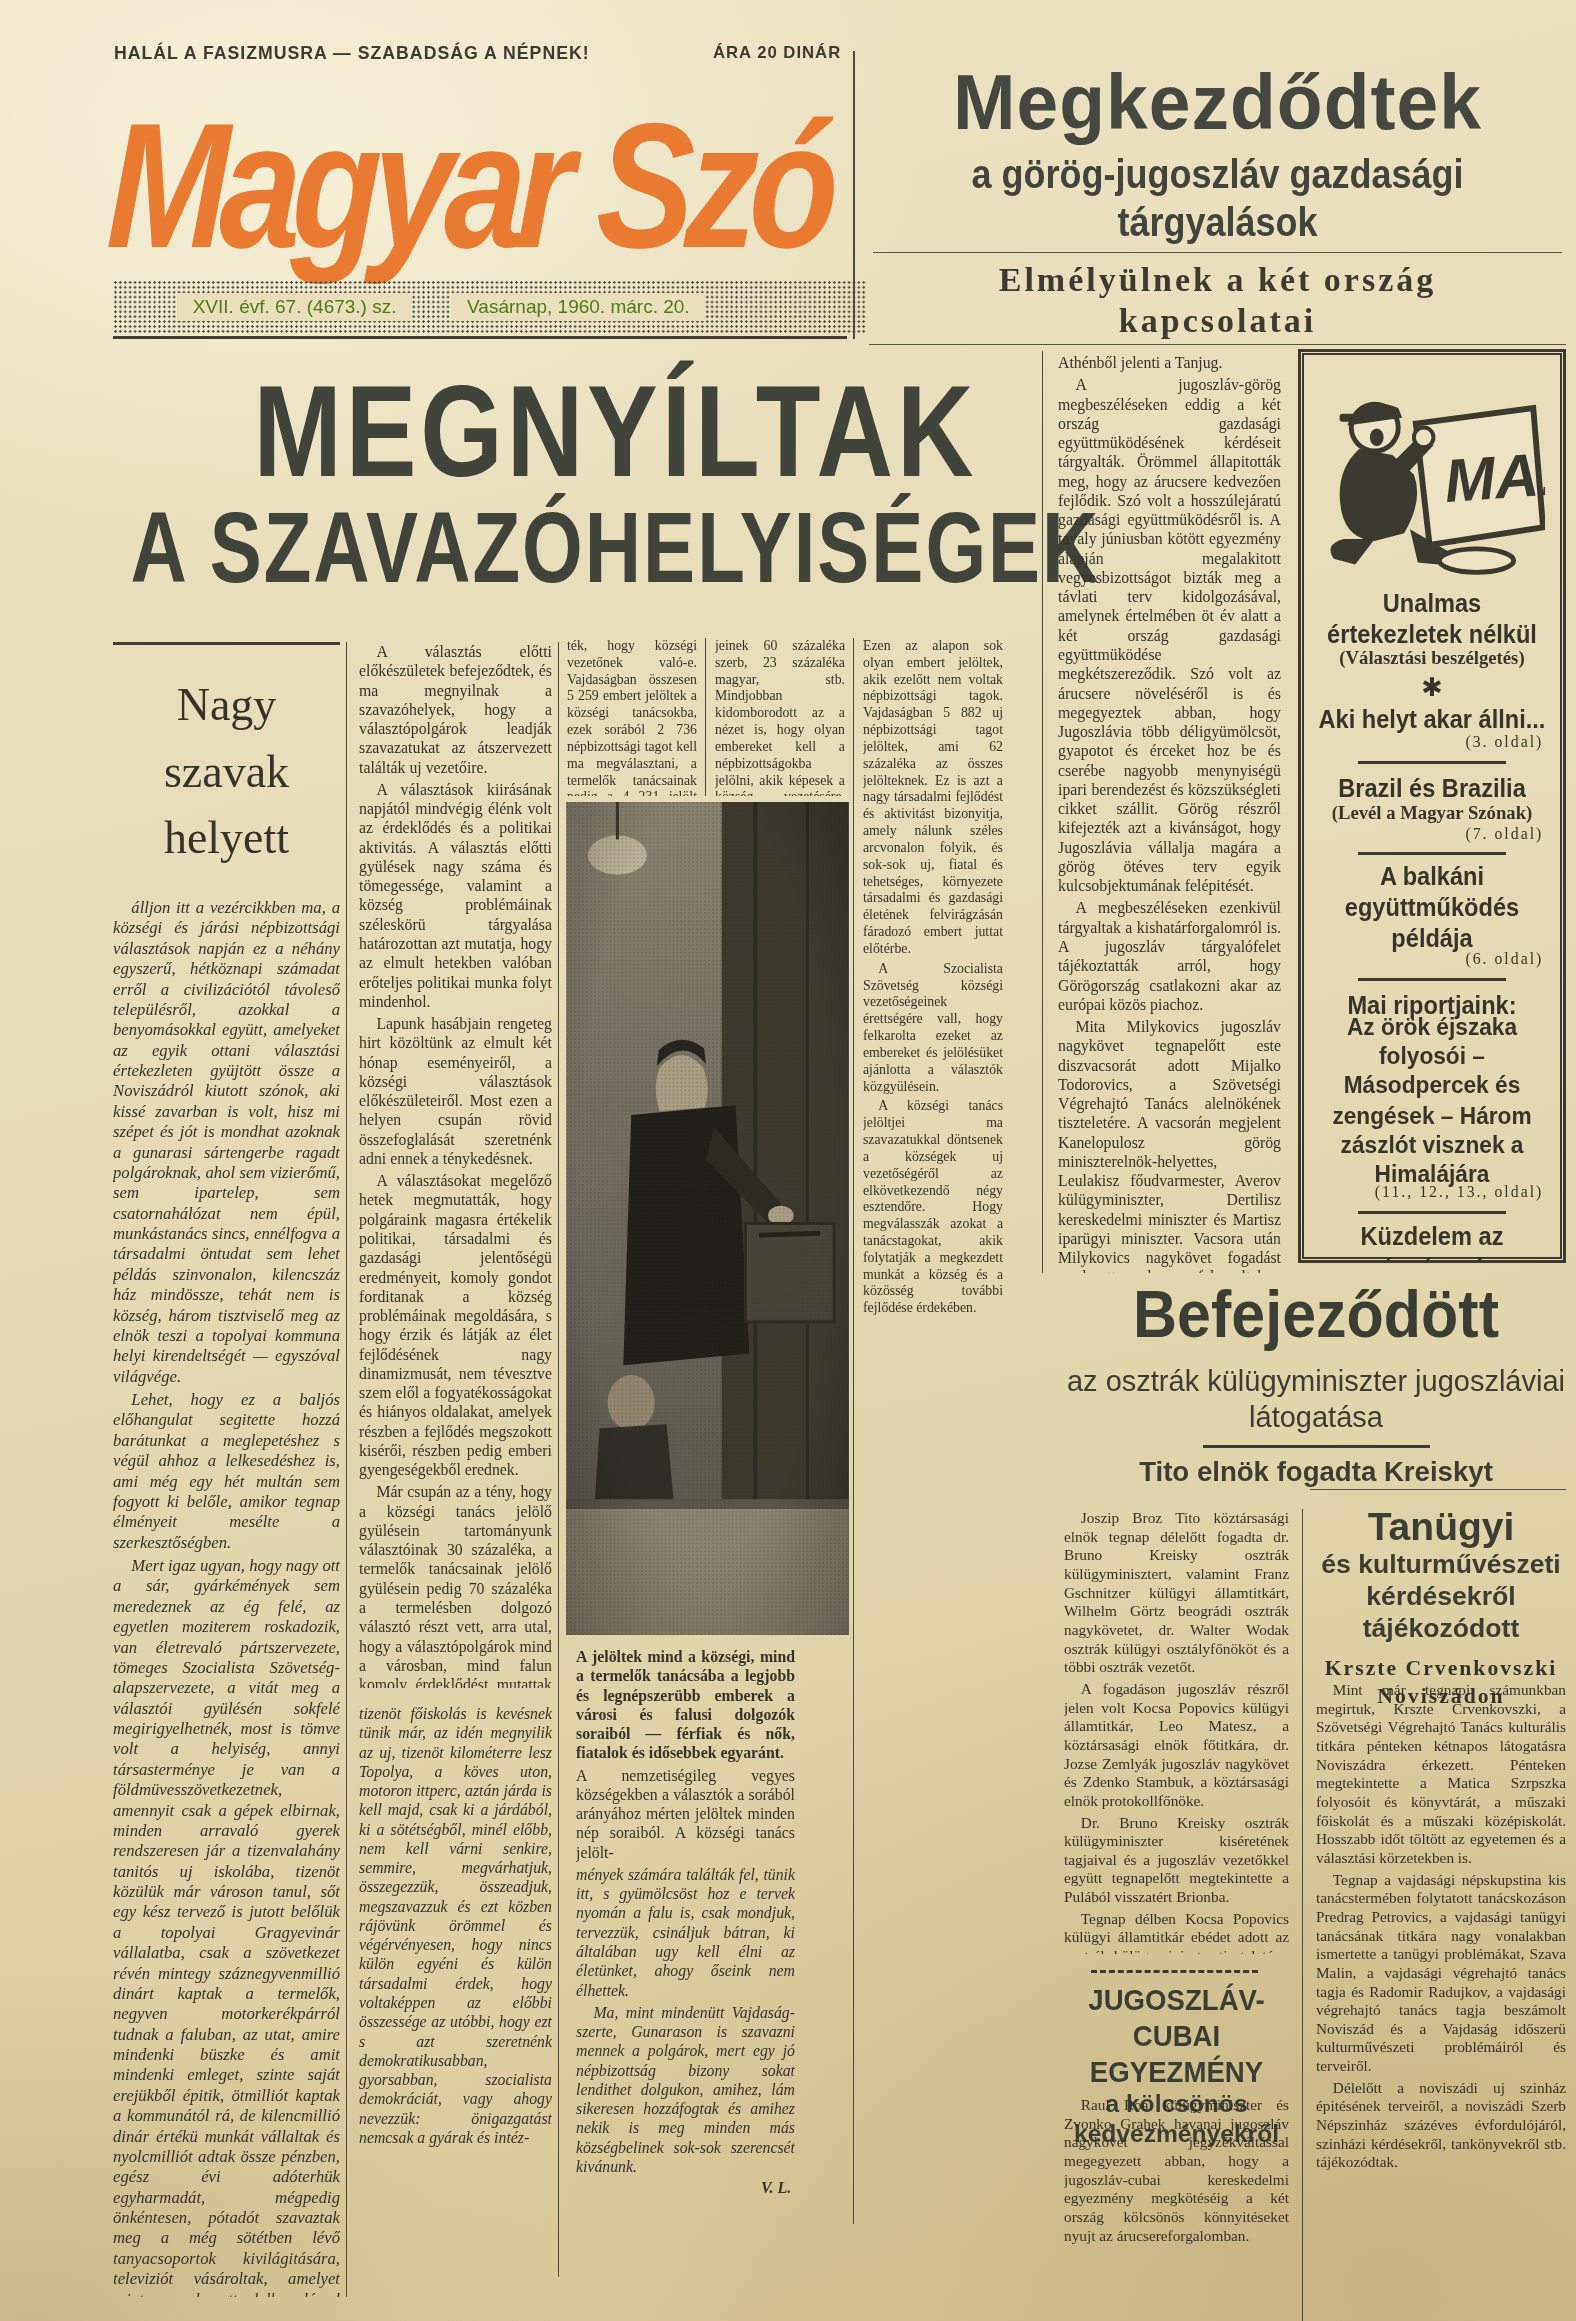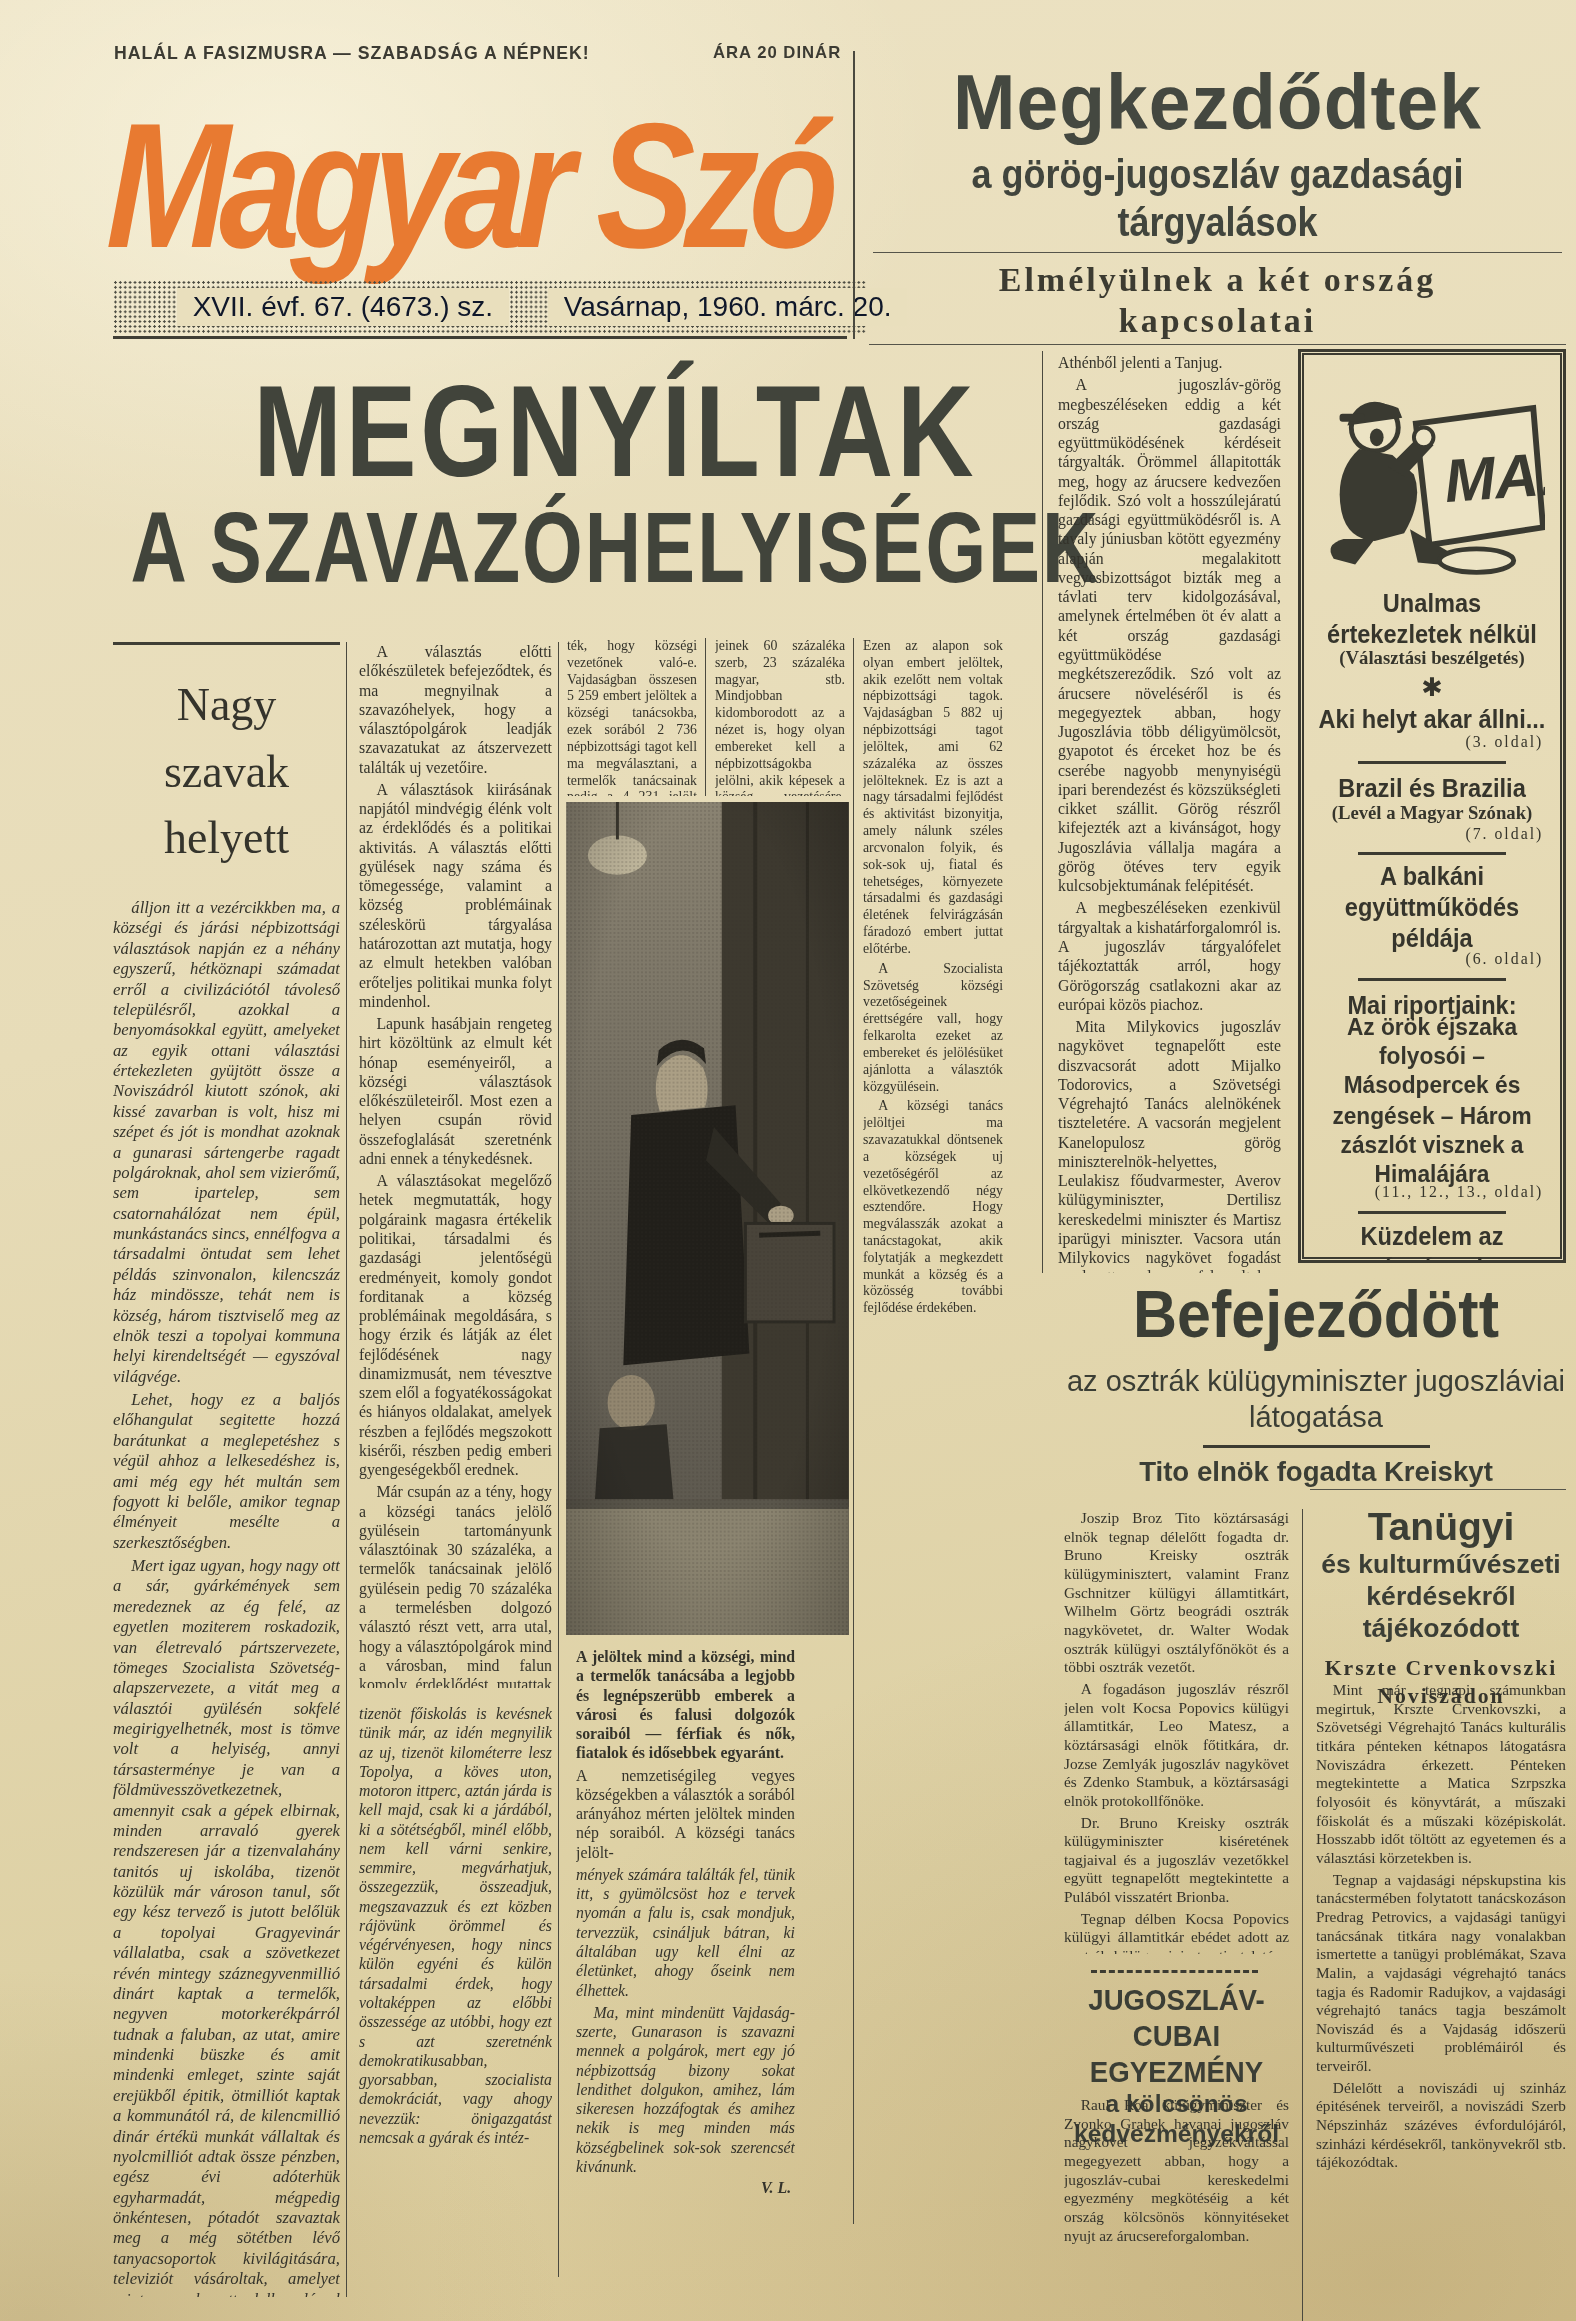--- a/index.html
+++ b/index.html
@@ -19,21 +19,21 @@
   .vrule{width:2px;background:#4a493f;}
   .hrule{height:3px;background:#3f3e35;}
   .thin{height:1px;background:#55544a;}
   
   .slogan{font-weight:bold;font-size:17.7px;letter-spacing:1px;color:#3c3b33;}
   .price{font-weight:bold;font-size:16.7px;letter-spacing:1px;color:#3c3b33;}
   .masthead{color:#e87a31;font-weight:bold;font-style:italic;font-size:146px;letter-spacing:-8.9px;
     transform:scaleY(1.22) skewX(-2deg);transform-origin:left top;white-space:nowrap;line-height:1;}
   .dateband{background-image:radial-gradient(circle,#4a4a40 1.1px,transparent 1.4px);background-size:4.9px 4.9px;
     display:flex;align-items:center;gap:39px;padding:0 9.9px;}
-  .dateband span{background:#e9dfbd;padding:3px 15.8px;font-size:28px;font-family:"Liberation Sans",sans-serif;color:#0f172a;white-space:nowrap;}
+  .dateband span{background:#e9dfbd;padding:3px 15.8px;font-size:19px;font-family:"Liberation Sans",sans-serif;color:#4d7c0f;white-space:nowrap;}
   .h-megkez{font-weight:900;font-size:75px;letter-spacing:1px;text-align:center;line-height:1;
     font-family:"Liberation Sans",sans-serif;color:#444840;transform:scaleY(1.05);}
   .h-gorog{font-weight:bold;font-size:36px;text-align:center;font-family:"Liberation Sans",sans-serif;color:#41453d;transform:scaleY(1.15);}
   .h-elmely{font-weight:bold;font-size:34px;letter-spacing:3px;text-align:center;line-height:1.18;color:#3c3b31;}
   
   .mh{font-family:"Liberation Sans",sans-serif;font-weight:900;color:#41443b;text-align:center;line-height:1;}
   .mh1{font-size:106px;letter-spacing:3.9px;transform:scaleY(1.22);transform-origin:center top;}
   .mh2{font-size:78px;letter-spacing:2px;transform:scaleY(1.28);transform-origin:center top;margin-top:25.6px;}
   
   .ed-title{font-size:46px;text-align:center;line-height:1.45;color:#35342c;}

